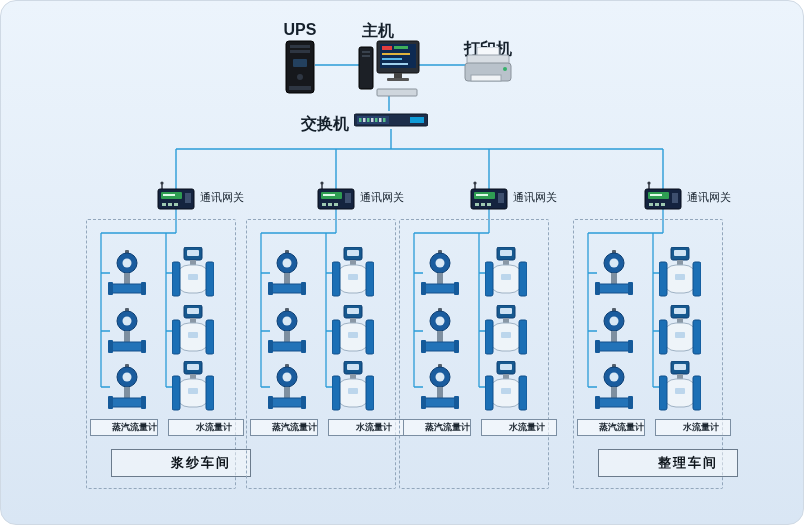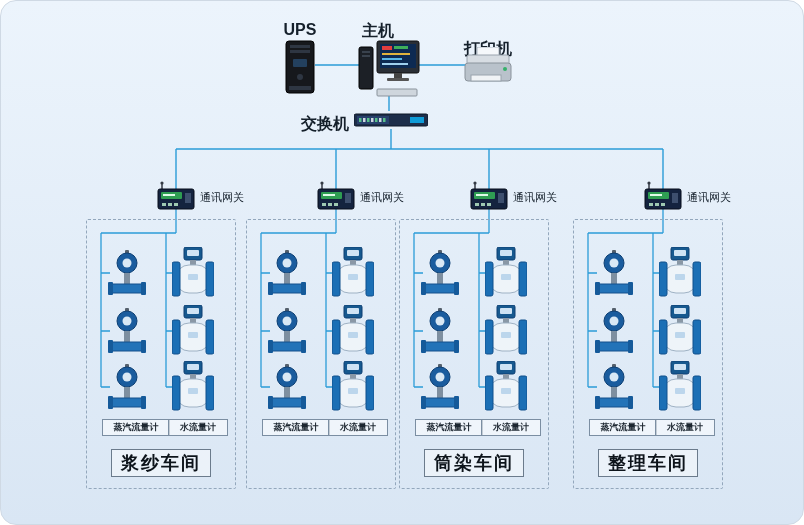--- a/index.html
+++ b/index.html
@@ -20,25 +20,25 @@
     border:1px dashed #93a7bc;border-radius:2px;}
   .gateway{position:absolute;left:68px;top:0;width:44px;height:30px;}
   .gw-label{position:absolute;left:114px;top:9px;font-size:11px;font-weight:normal;color:#15202b;white-space:nowrap;text-align:center;}
   .meter{position:absolute;}
   .steam{left:22px;width:38px;height:48px;}
   .water{left:86px;width:42px;height:52px;}
   .steam.r0{top:68px}.steam.r1{top:126px}.steam.r2{top:182px}
   .water.r0{top:66px}.water.r1{top:124px}.water.r2{top:180px}
   .meter-label{position:absolute;top:238px;height:15px;line-height:15px;font-size:9px;font-weight:bold;
     text-align:center;border:1px solid #7b8ea2;background:rgba(255,255,255,.55);color:#1c2630;white-space:nowrap;}
-  .steam-label{left:16px;width:66px;}
-  .water-label{left:82px;width:58px;}
+  .steam-label{left:4px;width:66px;text-align:right;}
+  .water-label{left:82px;width:58px;padding-left:16px;}
   .name-box{position:absolute;left:25px;top:268px;width:98px;height:26px;line-height:26px;
-    text-align:center;font-size:18px;font-weight:bold;letter-spacing:2px;
-    border:1px solid #6b7b8c;background:rgba(255,255,255,.45);color:#0d141b;}
+    text-align:center;font-size:13px;font-weight:bold;letter-spacing:2px;
+    border:1px solid #6b7b8c;background:rgba(255,255,255,.45);color:#0d141b;padding-left:40px;}
 </style>
 </head>
 <body>
 
 <svg width="0" height="0" style="position:absolute" aria-hidden="true">
   <defs>
     <symbol id="sym-gateway" viewBox="0 0 44 30">
       <line x1="8" y1="8" x2="8" y2="2" stroke="#333a44" stroke-width="1.5"></line>
       <circle cx="8" cy="2" r="1.6" fill="#333a44"></circle>
       <rect x="4" y="8" width="36" height="20" rx="2" fill="#14233f" stroke="#060d1a"></rect>
@@ -217,21 +217,20 @@
         <use href="#sym-water"></use>
       </svg>
     <svg class="meter water r1" viewBox="0 0 42 52">
         <use href="#sym-water"></use>
       </svg>
     <svg class="meter water r2" viewBox="0 0 42 52">
         <use href="#sym-water"></use>
       </svg>
     <div class="meter-label steam-label">蒸汽流量计</div>
     <div class="meter-label water-label">水流量计</div>
-    <div class="name-box">筒染车间</div>
   </div>
 
   <div class="group g3">
     <svg class="gwires" viewBox="0 0 150 312">
       <path d="M90 28 V52 M15 52 H90 M15 52 V206 M80 52 V206
                M15 92 H24 M15 150 H24 M15 206 H24 M80 92 H90 M80 150 H90 M80 206 H90"></path>
     </svg>
     <div class="dashed-box"></div>
     <svg class="gateway" viewBox="0 0 44 30">
         <use href="#sym-gateway"></use>

